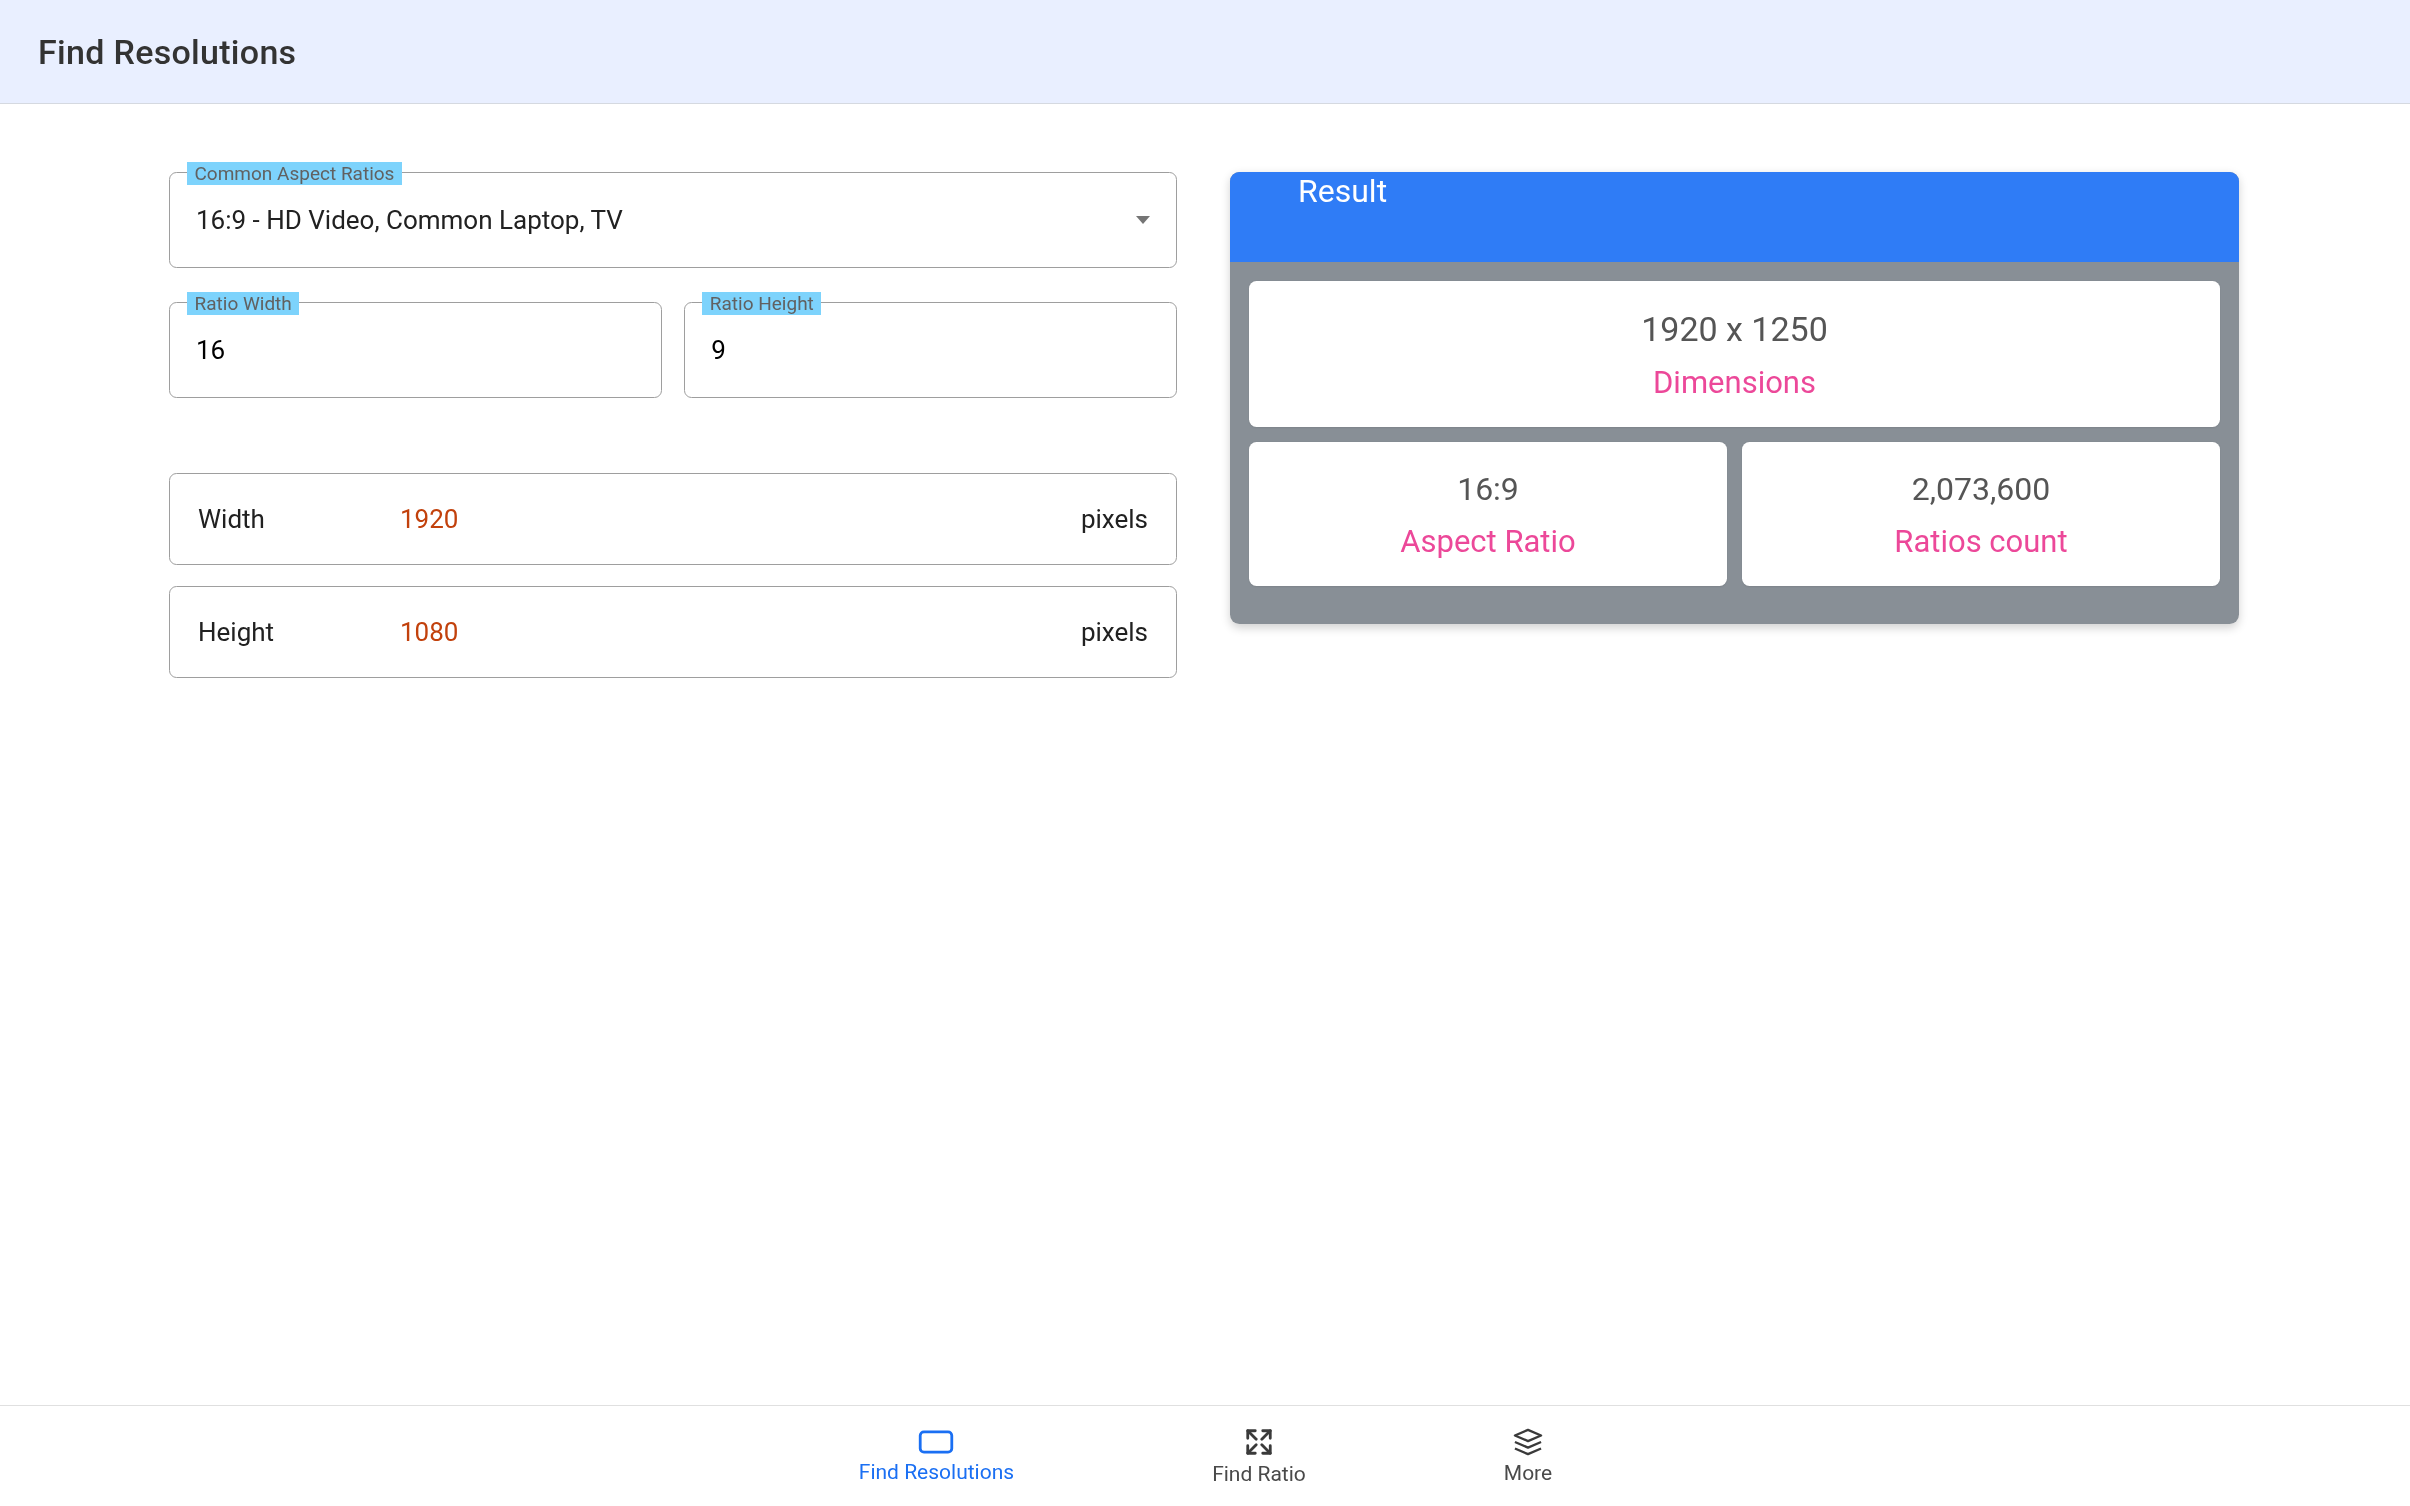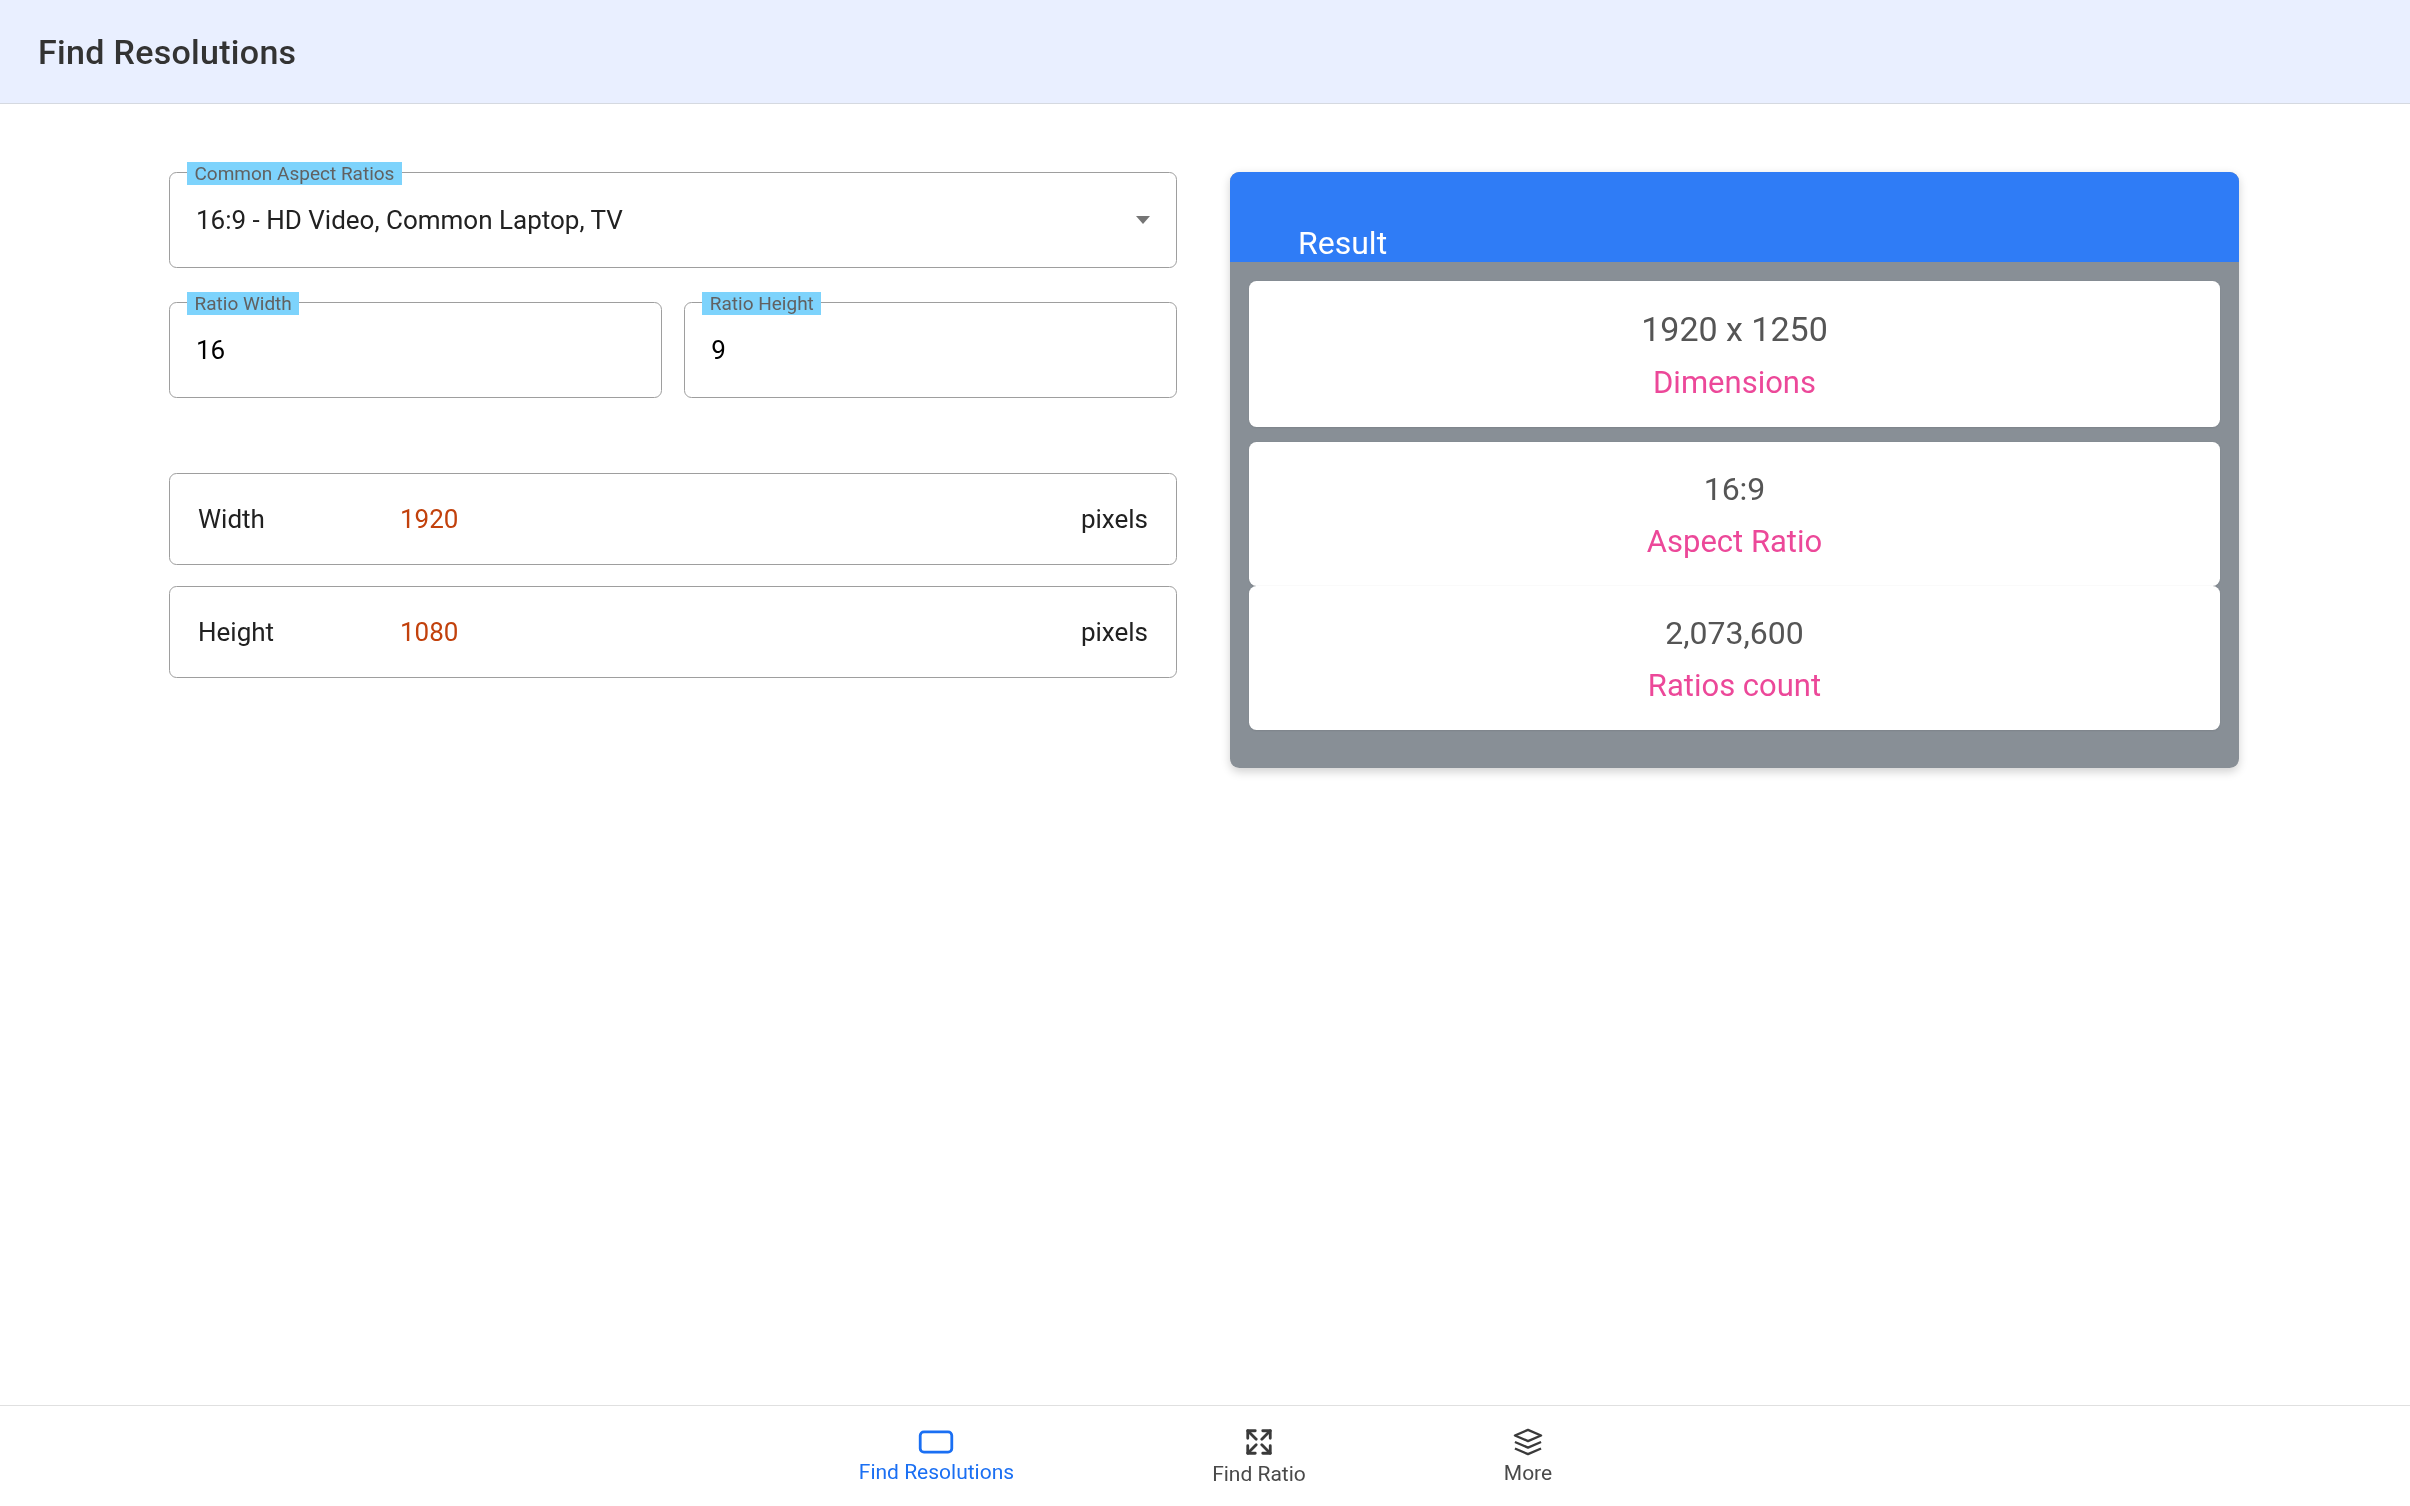--- a/index.html
+++ b/index.html
@@ -135,21 +135,21 @@
       background: #888f96;
       border-radius: 9.4px;
       padding-bottom: 19px;
       box-shadow: 0 3.8px 9.4px rgba(0,0,0,0.18);
     }
     .result-header {
       background: #2f7cf6;
       border-radius: 9.4px 9.4px 0 0;
       height: 90px;
       display: flex;
-      align-items: flex-end;
+      align-items: flex-start;
       padding: 0 68px;
     }
     .result-title {
       font-size: 32px;
       font-weight: 400;
       color: #fff;
     }
     .result-body {
       padding: 19px;
       display: flex;
@@ -176,21 +176,21 @@
       color: #555;
       font-weight: 400;
       margin-bottom: 15px;
     }
     .tile-caption {
       font-size: 31px;
       color: #ec4899;
     }
     .tile-row {
       display: flex;
-      flex-direction: column;
+      gap: 15px;
     }
     .tile-row .card-tile { flex: 1; }
 
     
     .bottom-nav {
       position: absolute;
       left: 0; right: 0;
       bottom: 0;
       height: 102px;
       border-top: 0.9px solid #e0e0e0;

